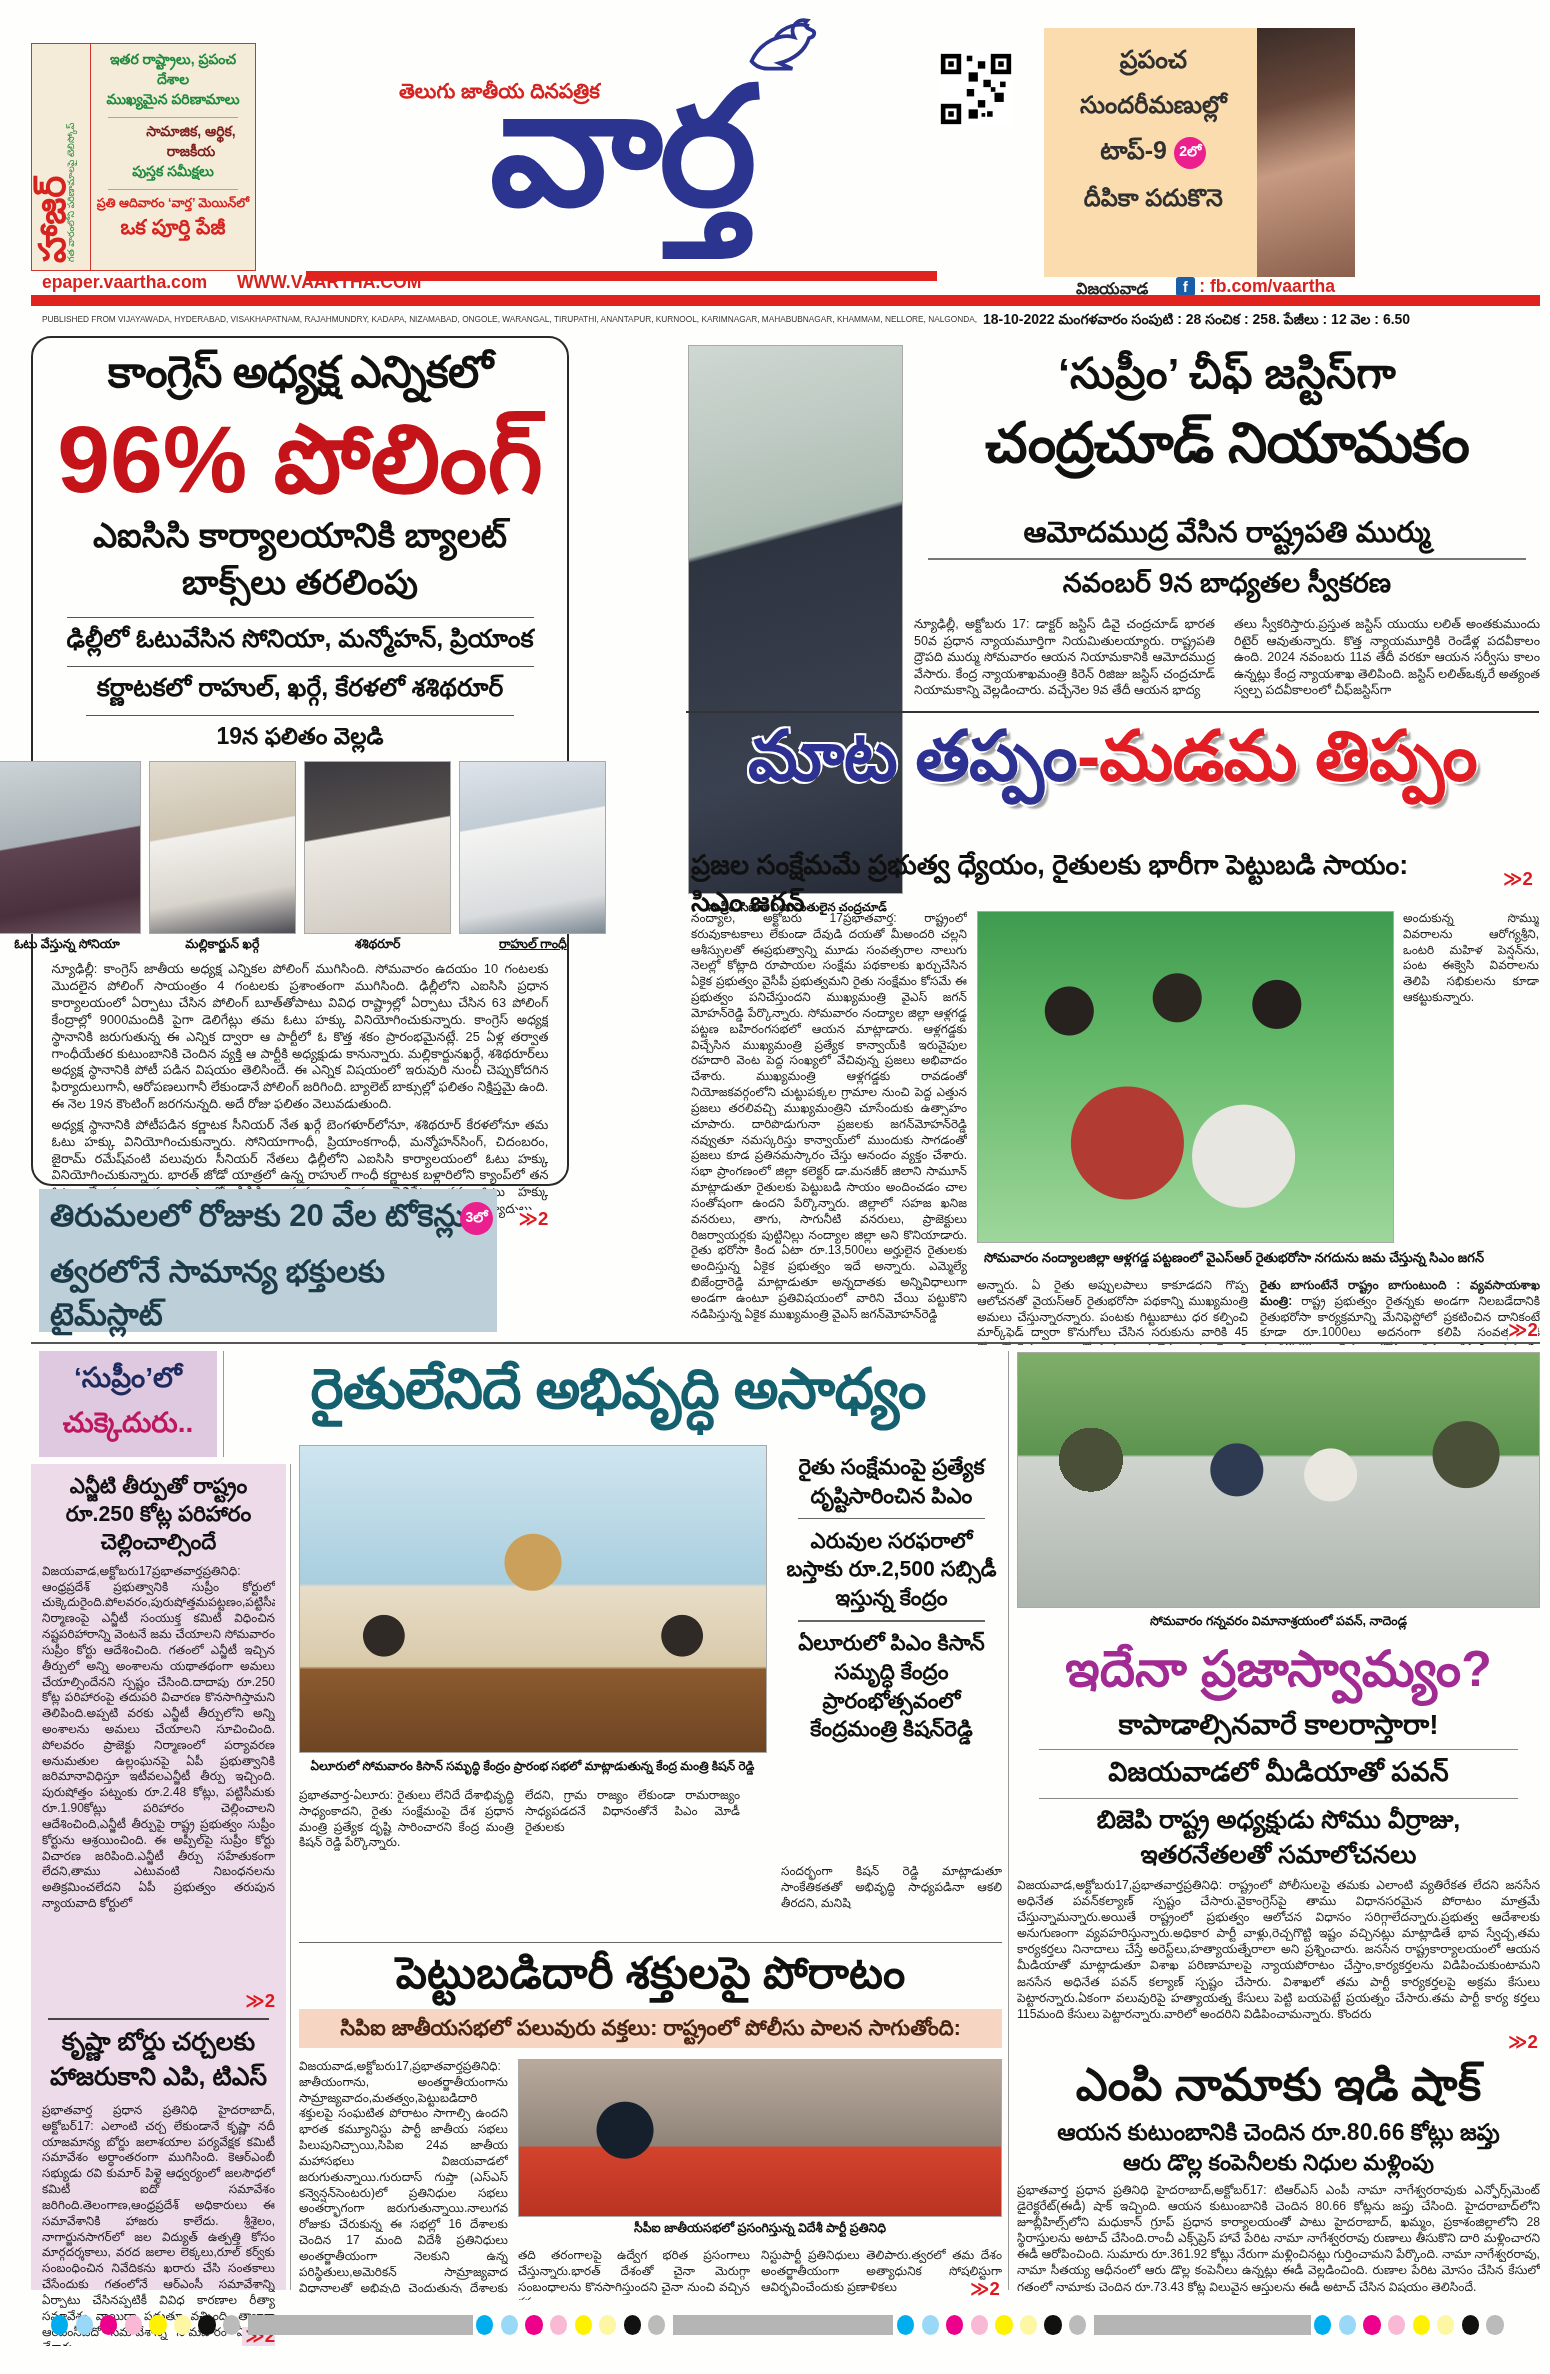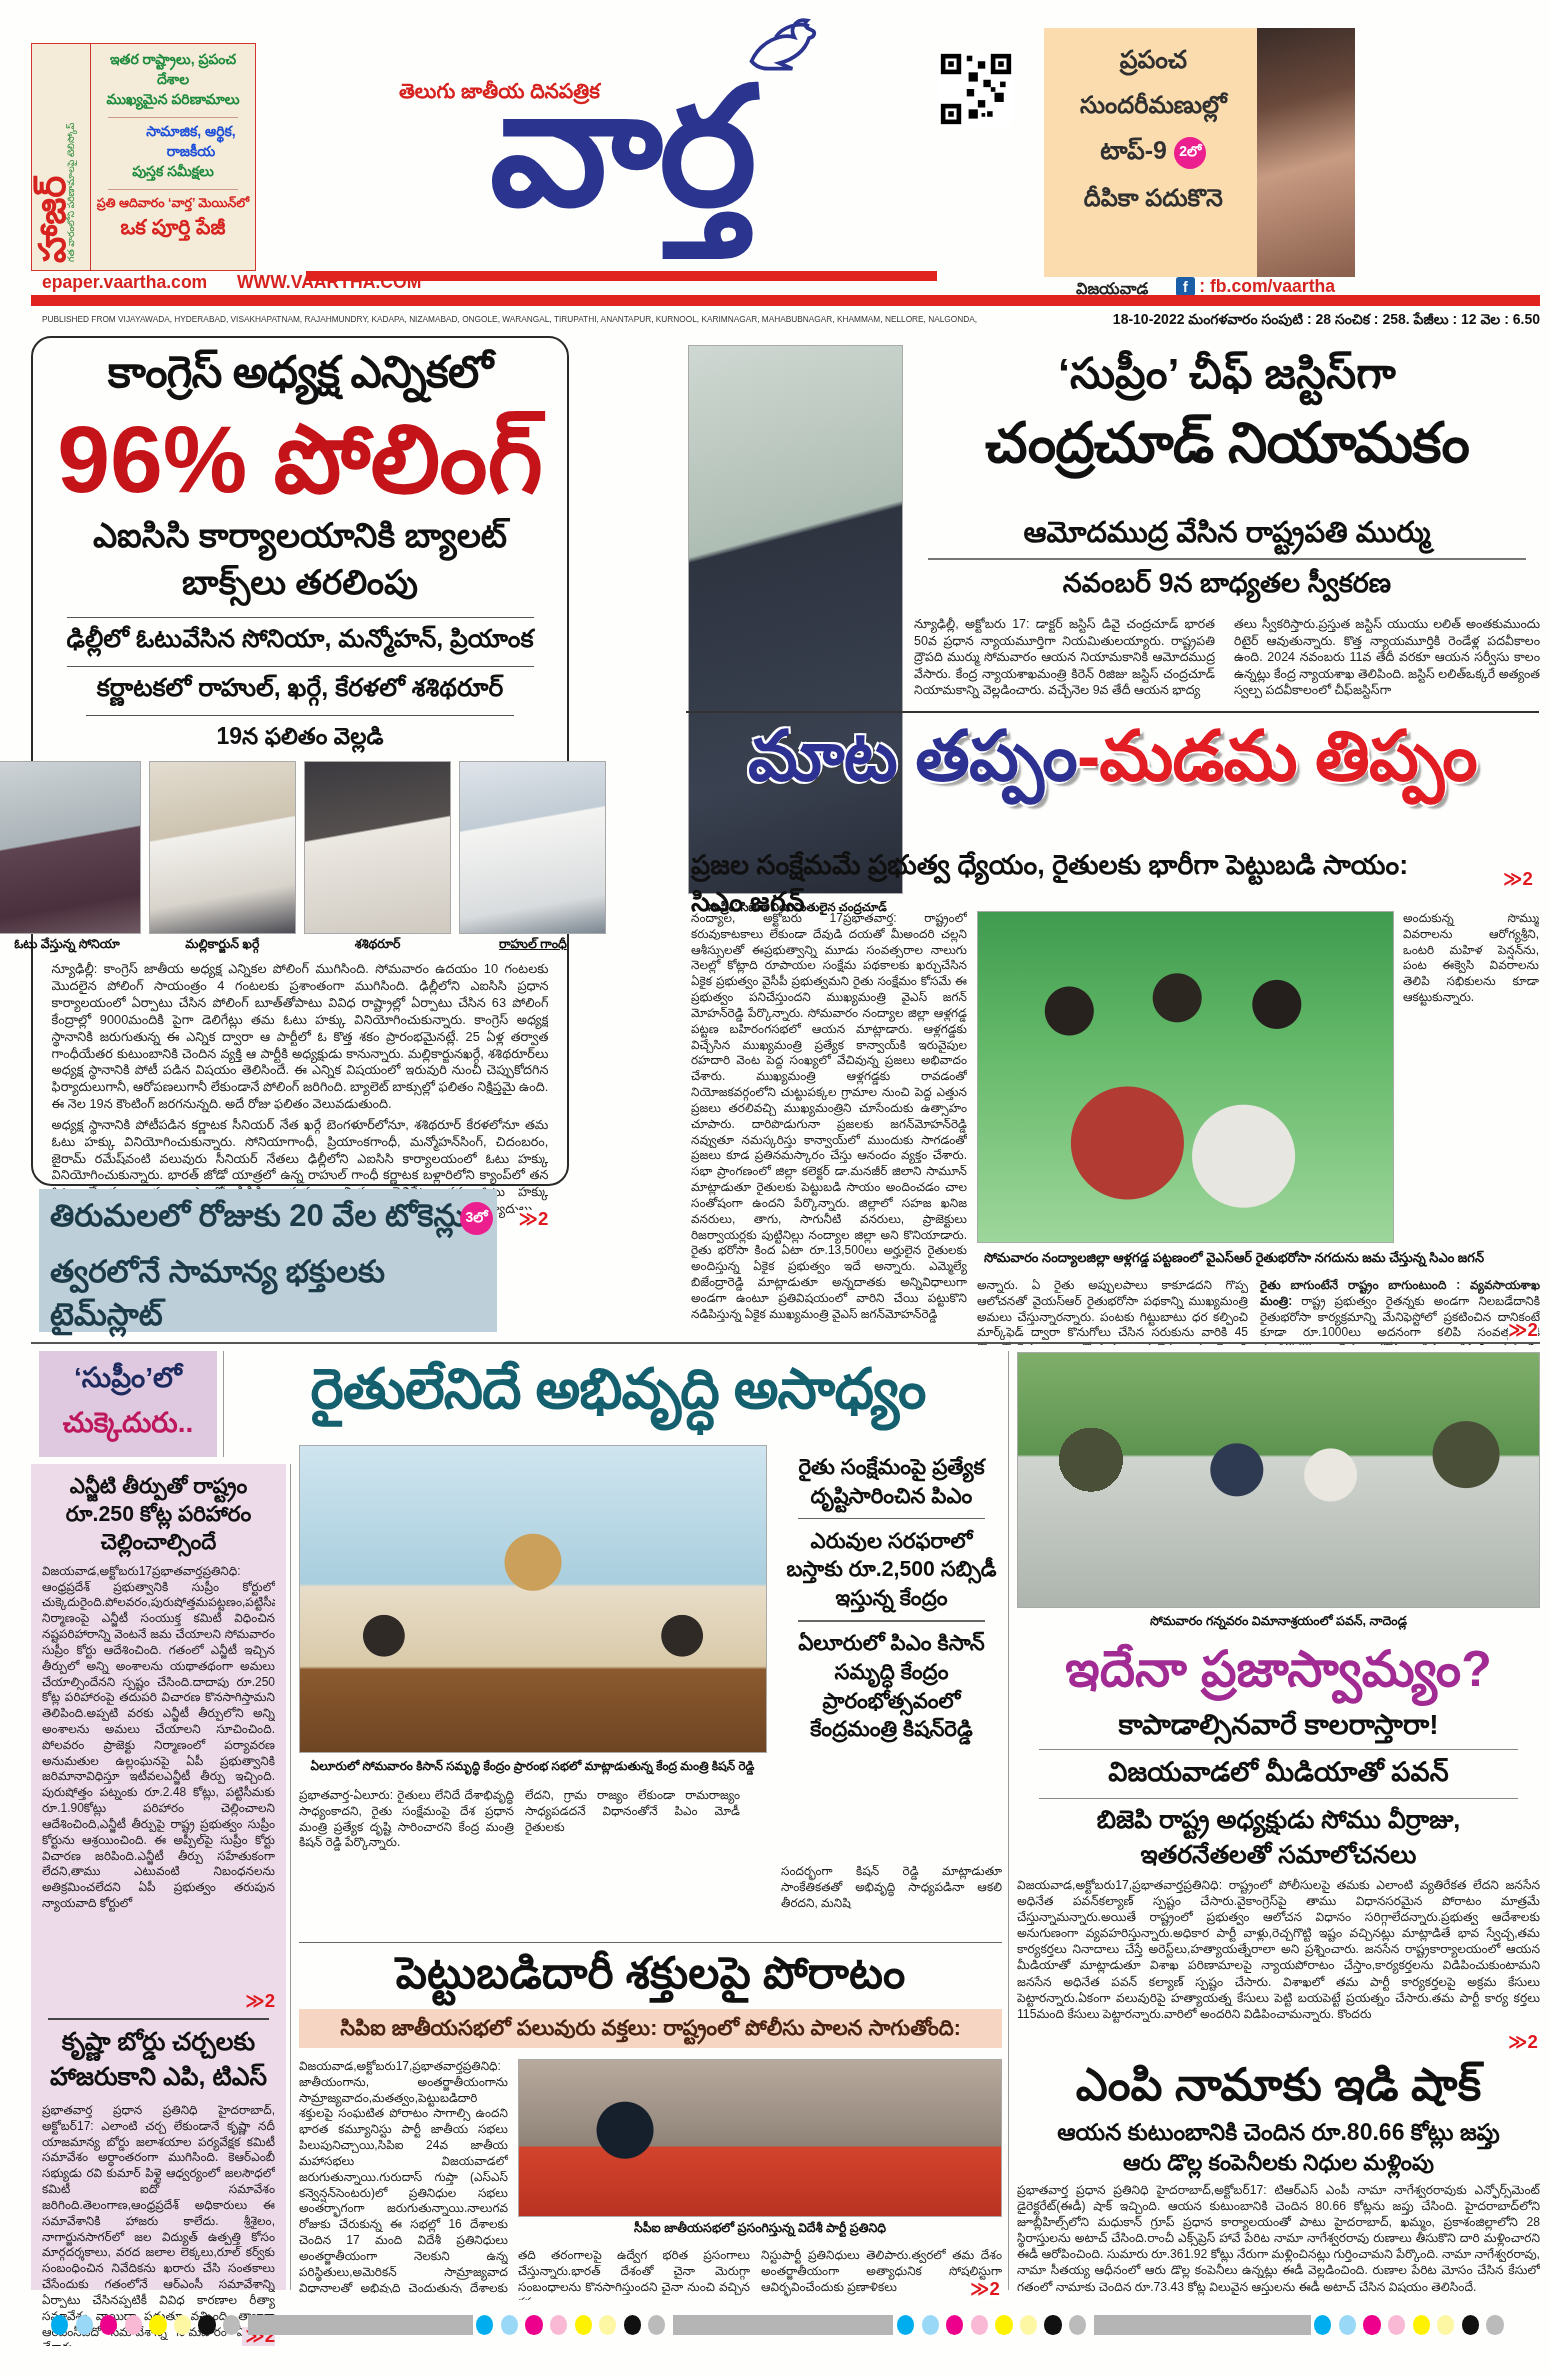--- a/index.html
+++ b/index.html
@@ -36,21 +36,21 @@
 
   <div class="abs" style="left:31px;top:43px;width:223px;height:226px;border:1.9px solid #d0342c;background:#f4ecd9;display:flex;">
     <div style="width:58px;position:relative;border-right:1.4px solid #d0342c;overflow:hidden;">
       <div class="abs bold" style="left:1.9px;top:5.6px;writing-mode:vertical-rl;transform:rotate(180deg);font-size:37px;color:#d6231f;line-height:1;height:213px;">హాజిర్</div>
       <div class="abs" style="left:33px;top:9.3px;writing-mode:vertical-rl;transform:rotate(180deg);font-size:9.3px;color:#2c8a3a;height:209px;">గత వారంలోని పరిణామాలపై టెలిస్కోప్</div>
     </div>
     <div style="flex:1;padding:7.4px 5.6px;text-align:center;">
       <div class="bold" style="font-size:14px;color:#1e8a3c;">ఇతర రాష్ట్రాలు, ప్రపంచ దేశాల</div>
       <div class="bold" style="font-size:14px;color:#1e8a3c;">ముఖ్యమైన పరిణామాలు</div>
       <div style="height:0.9px;background:#c98;margin:5.6px 11px;"></div>
-      <div class="bold" style="font-size:14px;color:#1d4ed8;margin-left:36px;">సామాజిక, ఆర్థిక, రాజకీయ</div>
+      <div class="bold" style="font-size:14px;color:#7f1d1d;margin-left:36px;">సామాజిక, ఆర్థిక, రాజకీయ</div>
       <div class="bold" style="font-size:14px;color:#1e8a3c;">పుస్తక సమీక్షలు</div>
       <div style="height:0.9px;background:#c98;margin:5.6px 11px;"></div>
       <div class="bold" style="font-size:12.5px;color:#d6231f;margin-top:1.9px;">ప్రతి ఆదివారం ‘వార్త’ మెయిన్‌లో</div>
       <div class="bold" style="font-size:20.4px;color:#d6231f;margin-top:3.7px;">ఒక పూర్తి పేజీ</div>
     </div>
   </div>
   <div class="abs bold" style="left:42px;top:272px;font-size:17.6px;color:#d6231f;">epaper.vaartha.com</div>
   <div class="abs bold" style="left:237px;top:272px;font-size:17.6px;color:#d6231f;">WWW.VAARTHA.COM</div>
 
   <div class="abs bold" style="left:399px;top:80px;font-size:20.4px;color:#d6231f;">తెలుగు జాతీయ దినపత్రిక</div>
@@ -104,21 +104,21 @@
                 background-blend-mode:normal;"></div>
   </div>
   <div class="abs bold" style="left:1076px;top:280px;font-size:16px;color:#222;">విజయవాడ</div>
   <div class="abs" style="left:1176px;top:276px;display:flex;align-items:center;gap:4.6px;">
     <span style="width:18.6px;height:18.6px;background:#1b5ea8;color:#fff;font-weight:bold;display:inline-flex;align-items:center;justify-content:center;border-radius:2.8px;font-size:14px;">f</span>
     <span class="bold" style="font-size:17.6px;color:#d6231f;">: fb.com/vaartha</span>
   </div>
 
   <div class="abs redbar" style="left:31px;top:295px;width:1509px;height:11px;"></div>
   <div class="abs" style="left:42px;top:314px;width:937px;font-size:8.3px;color:#333;white-space:nowrap;overflow:hidden;">PUBLISHED FROM VIJAYAWADA, HYDERABAD, VISAKHAPATNAM, RAJAHMUNDRY, KADAPA, NIZAMABAD, ONGOLE, WARANGAL, TIRUPATHI, ANANTAPUR, KURNOOL, KARIMNAGAR, MAHABUBNAGAR, KHAMMAM, NELLORE, NALGONDA, GUNTUR, TADEPALLIGUDEM,SRIKAKULAM</div>
-  <div class="abs bold" style="left:983px;top:311px;width:557px;font-size:14px;color:#111;text-align:right;">18-10-2022 మంగళవారం సంపుటి : 28 సంచిక : 258. పేజీలు : 12 వెల : 6.50</div>
+  <div class="abs bold" style="left:983px;top:311px;width:557px;font-size:14px;color:#111;">18-10-2022 మంగళవారం సంపుటి : 28 సంచిక : 258. పేజీలు : 12 వెల : 6.50</div>
 
   <div class="abs" style="left:31px;top:336px;width:538px;height:850px;border:2.3px solid #2a2a2a;border-radius:20.4px;box-sizing:border-box;padding:9.3px 18.6px;">
     <div class="ctr bold" style="font-size:44px;letter-spacing:-0.9px;">కాంగ్రెస్ అధ్యక్ష ఎన్నికలో</div>
     <div class="ctr bold" style="font-size:95px;color:#c41419;line-height:1.05;margin-top:1.9px;">96% పోలింగ్</div>
     <div class="ctr bold shead-rule" style="font-size:34px;padding:6.5px 0;width:94%;margin:0 auto;">ఎఐసిసి కార్యాలయానికి బ్యాలట్ బాక్స్‌లు తరలింపు</div>
     <div class="ctr bold shead-rule" style="font-size:25px;padding:6.5px 0;width:94%;margin:0 auto;">ఢిల్లీలో ఓటువేసిన సోనియా, మన్మోహన్, ప్రియాంక</div>
     <div class="ctr bold shead-rule" style="font-size:25px;padding:6.5px 0;width:86%;margin:0 auto;">కర్ణాటకలో రాహుల్, ఖర్గే, కేరళలో శశిథరూర్</div>
     <div class="ctr bold" style="font-size:23px;padding:7.4px 0 5.6px;">19న ఫలితం వెల్లడి</div>
     <div style="display:flex;gap:8.3px;justify-content:center;">
       <div style="width:147px;">

